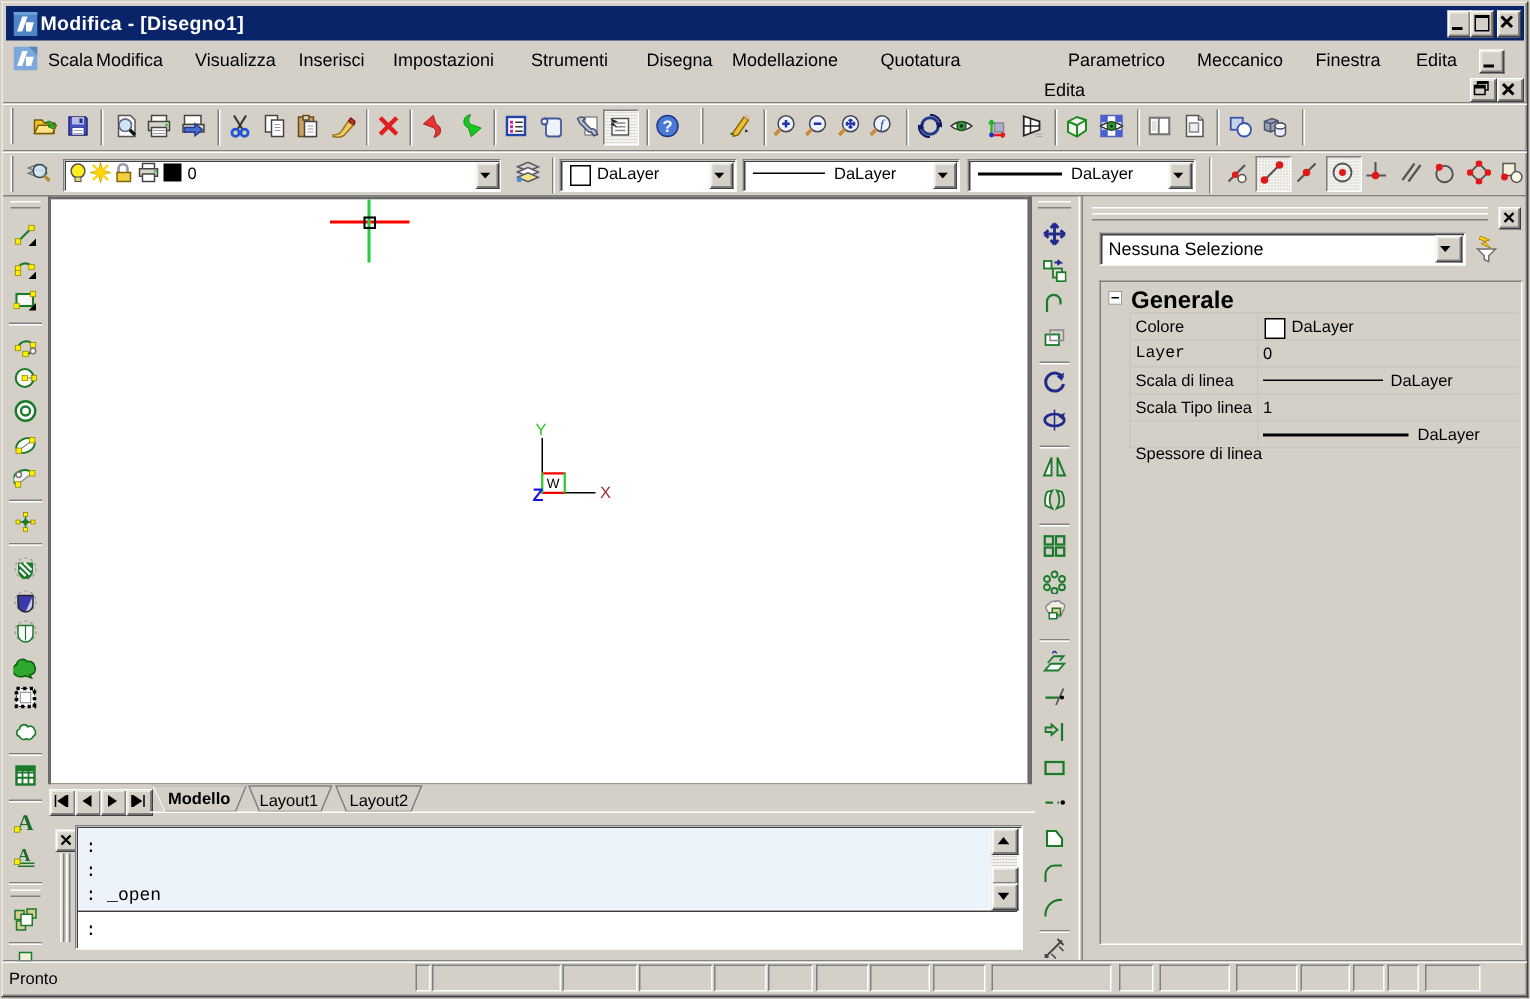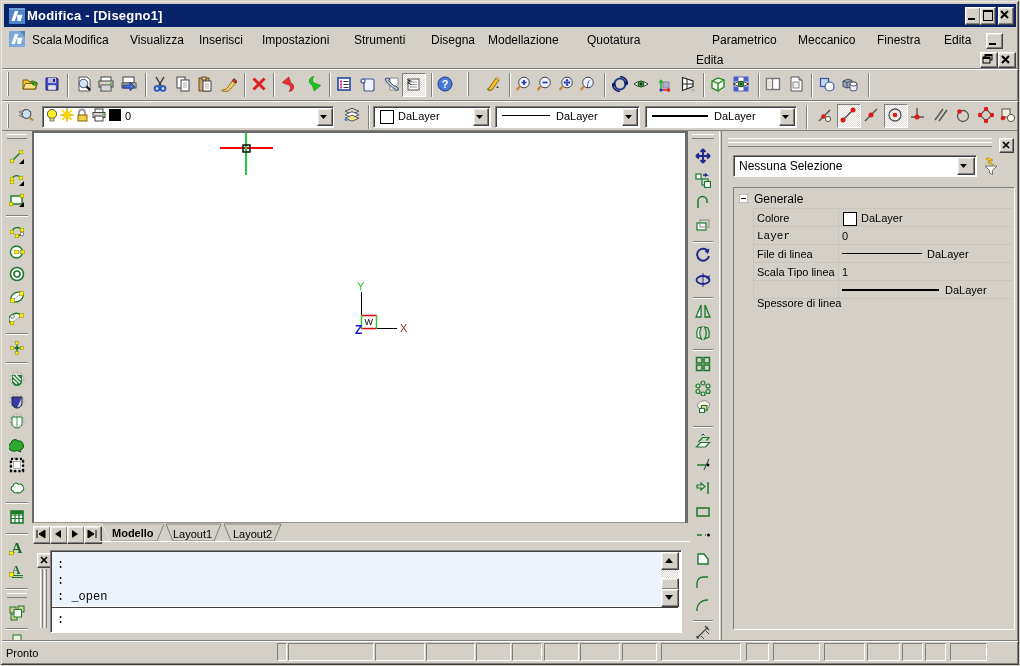--- a/index.html
+++ b/index.html
@@ -684,32 +684,32 @@
     </svg>
 <svg class="abs" style="left:982px;top:157px" width="18" height="18" viewBox="0 0 18 18">
       <path d="M3 9 h12 l-4.5 4.5 v4 l-3 -1.5 v-2.5 Z" fill="#fff" stroke="#707070"></path>
       <path d="M5 0.5 l6 2.5 -3.5 1 4.5 4.5 -6.5 -3 3 -1.2 -4.5 -2 Z" fill="#ffd800" stroke="#a87800" stroke-width="0.6"></path>
     </svg>
 <div class="abs " style="left:733px;top:187px;width:280px;height:441px;background:#d4d0c8;border:1px solid;border-color:#808080 #ffffff #ffffff #808080"></div>
 <svg class="abs" style="left:739px;top:194px" width="9" height="9" viewBox="0 0 9 9">
       <rect width="9" height="9" fill="#fff" stroke="#808080"></rect>
       <line x1="2" y1="4.5" x2="7" y2="4.5" stroke="#000"></line>
     </svg>
-<span class="abs " style="left:754px;top:192px;font-weight:normal;font-size:12px;white-space:nowrap">Generale</span>
+<span class="abs " style="left:754px;top:192px;font-weight:bold;font-size:16px;white-space:nowrap">Generale</span>
 <div class="abs " style="left:753px;top:208px;width:259px;height:1px;background:#c9c5bd"></div>
 <div class="abs " style="left:753px;top:226px;width:259px;height:1px;background:#c9c5bd"></div>
 <div class="abs " style="left:753px;top:244px;width:259px;height:1px;background:#c9c5bd"></div>
 <div class="abs " style="left:753px;top:262px;width:259px;height:1px;background:#c9c5bd"></div>
 <div class="abs " style="left:753px;top:280px;width:259px;height:1px;background:#c9c5bd"></div>
 <div class="abs " style="left:753px;top:298px;width:259px;height:1px;background:#c9c5bd"></div>
 <div class="abs " style="left:753px;top:208px;width:1px;height:91px;background:#c9c5bd"></div>
 <div class="abs " style="left:838px;top:208px;width:1px;height:91px;background:#c9c5bd"></div>
 <span class="abs t11" style="left:757px;top:212px;">Colore</span>
 <span class="abs t11" style="left:757px;top:230px;font-family:Liberation Mono, monospace;">Layer</span>
-<span class="abs t11" style="left:757px;top:248px;">File di linea</span>
+<span class="abs t11" style="left:757px;top:248px;">Scala di linea</span>
 <span class="abs t11" style="left:757px;top:266px;">Scala Tipo linea</span>
 <span class="abs t11" style="left:757px;top:297px;">Spessore di linea</span>
 <div class="abs " style="left:843px;top:212px;width:12px;height:12px;background:#fff;border:1px solid #000"></div>
 <span class="abs t11" style="left:861px;top:212px;">DaLayer</span>
 <span class="abs t11" style="left:842px;top:230px;">0</span>
 <div class="abs " style="left:842px;top:253px;width:80px;height:1px;background:#000"></div>
 <span class="abs t11" style="left:927px;top:248px;">DaLayer</span>
 <span class="abs t11" style="left:842px;top:266px;">1</span>
 <div class="abs " style="left:842px;top:289px;width:97px;height:2px;background:#000"></div>
 <span class="abs t11" style="left:945px;top:284px;">DaLayer</span>

